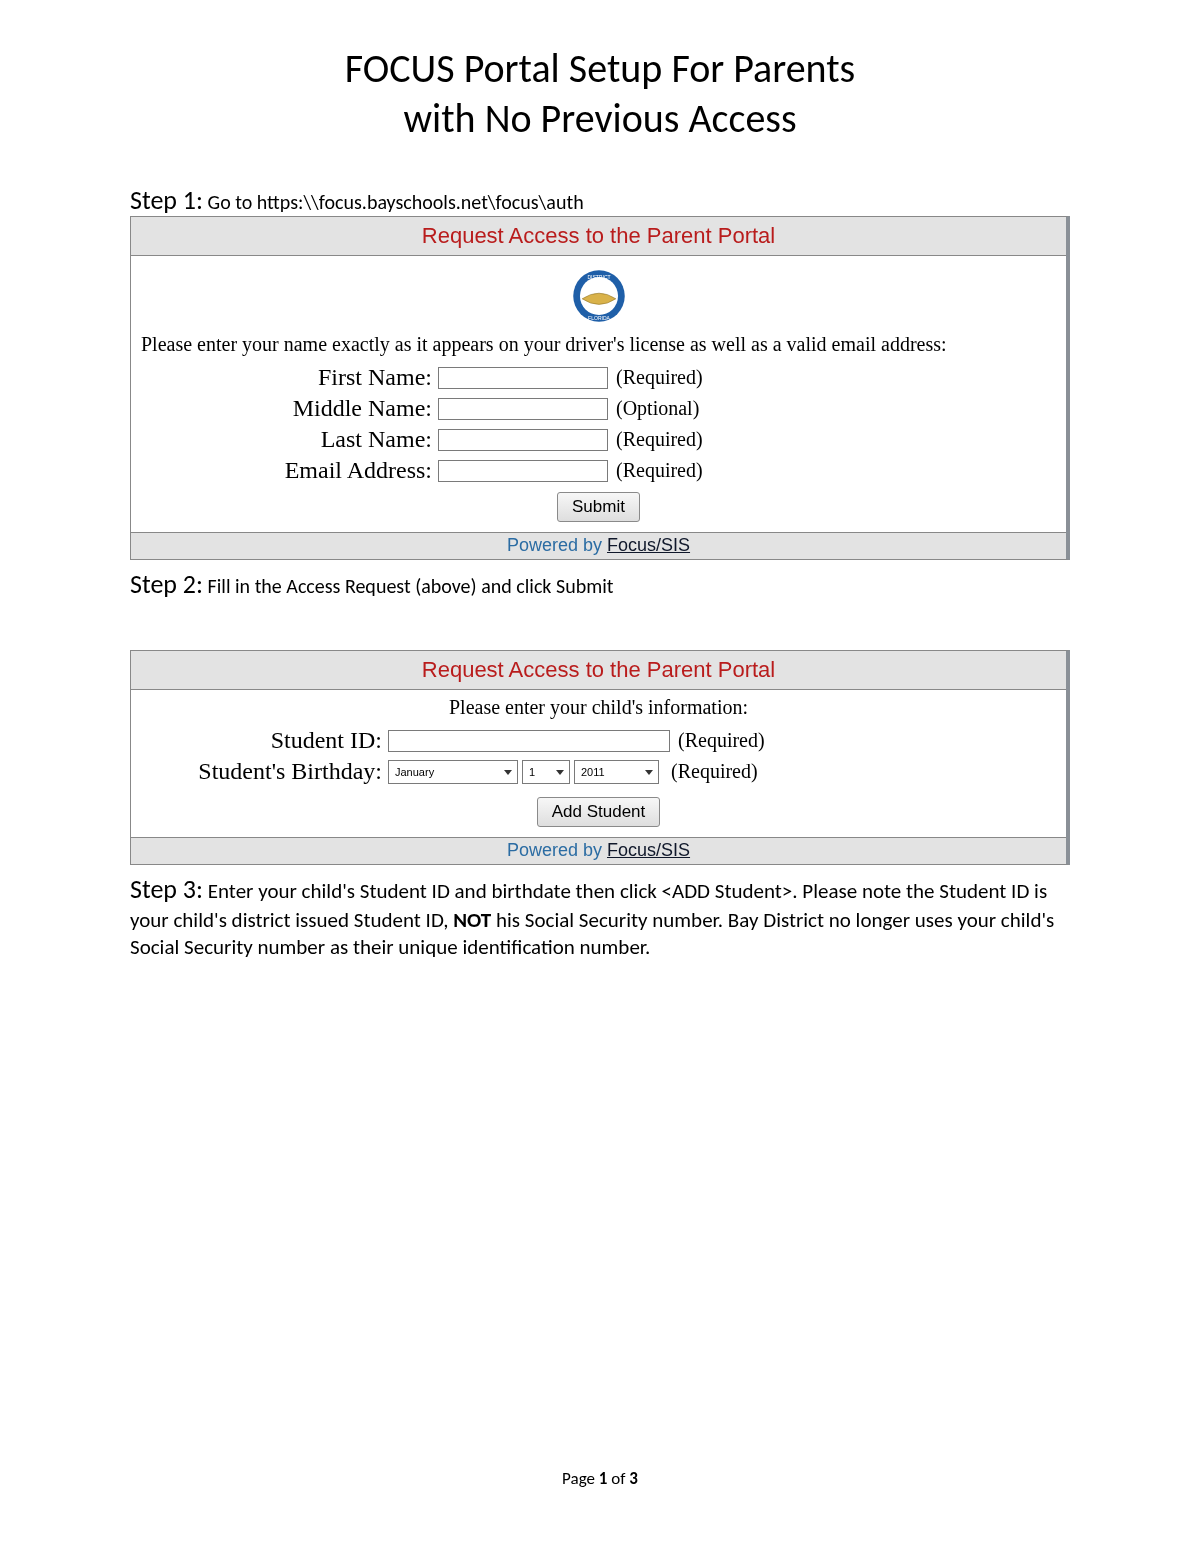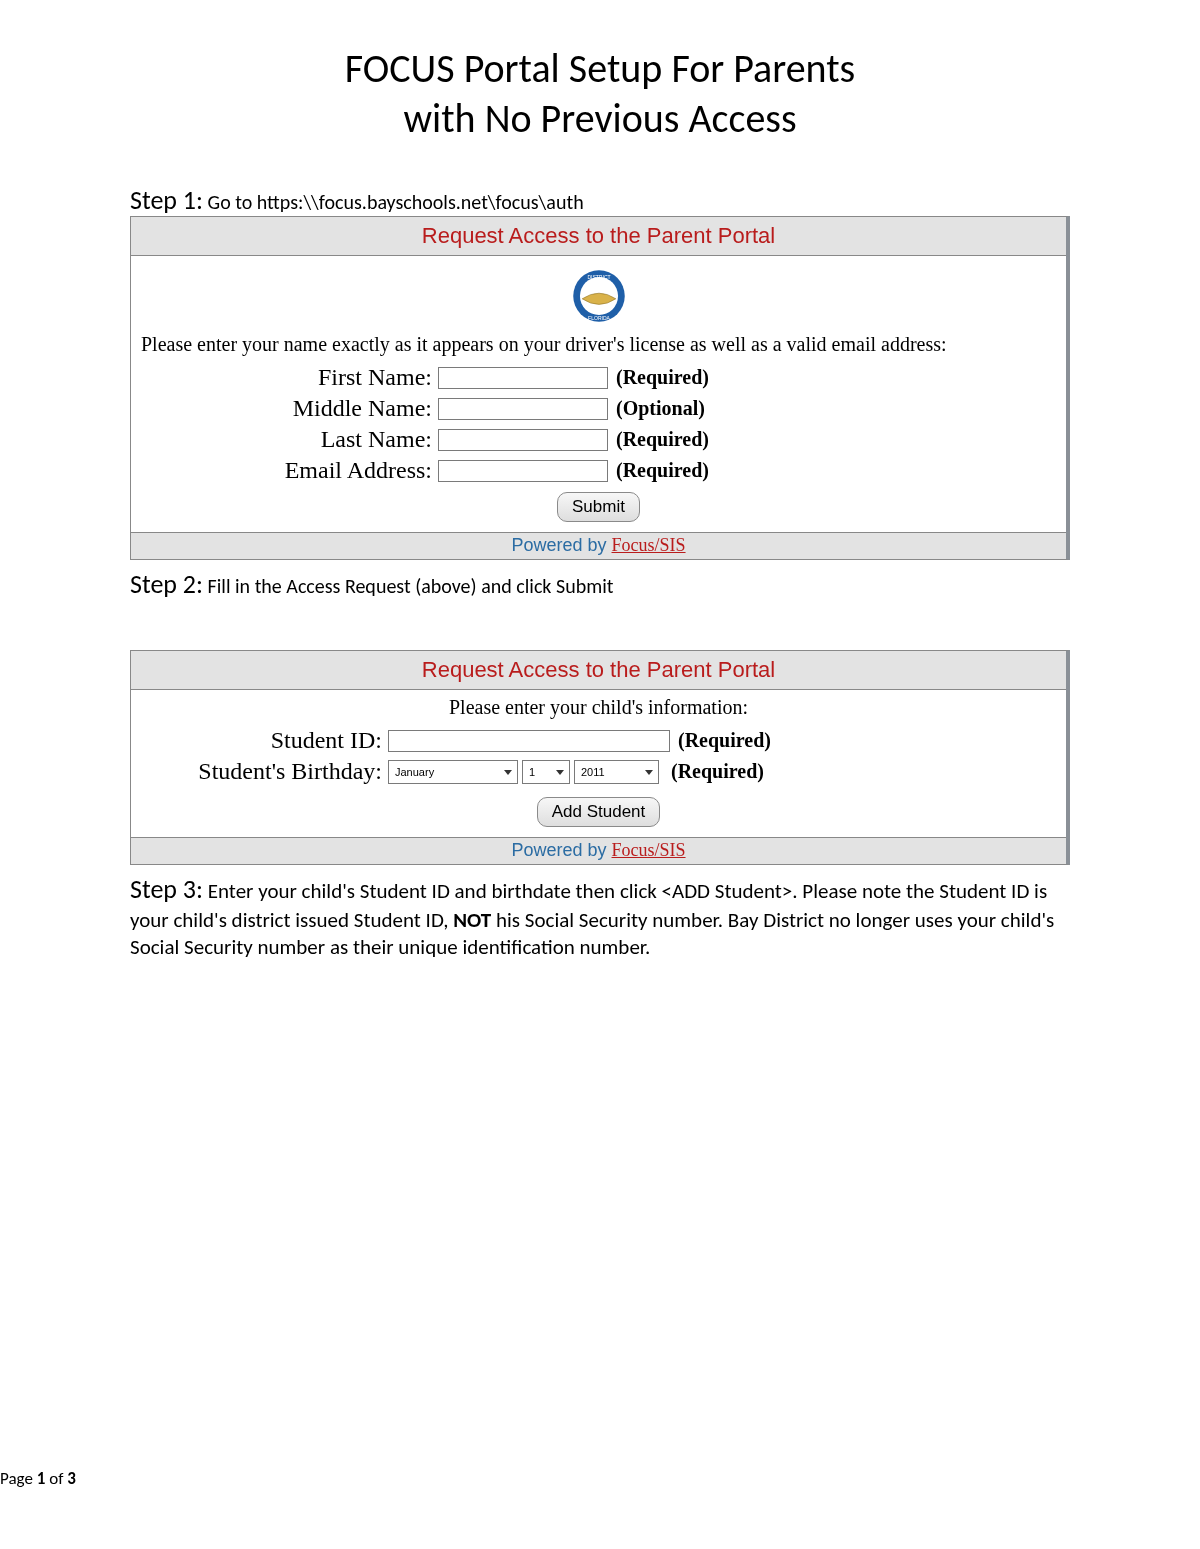--- a/index.html
+++ b/index.html
@@ -92,48 +92,46 @@
       font-size: 14px;
       padding: 0 4px;
     }
     .form-input-wide {
       width: 282px;
     }
     .form-hint {
       padding-left: 8px;
       font-family: "Times New Roman", serif;
       font-size: 20px;
-      font-weight: bold;
     }
     .btn-row {
       text-align: center;
       padding-top: 6px;
     }
     .btn {
       font-family: Arial, sans-serif;
       font-size: 17px;
       padding: 4px 14px;
       background: linear-gradient(#f7f7f7, #dedede);
       border: 1px solid #8a8a8a;
-      border-radius: 10px;
+      border-radius: 3px;
       cursor: pointer;
     }
     .panel-footer {
       background: #e3e3e3;
       border-top: 1px solid #888;
       text-align: center;
       color: #2b6ca3;
       font-family: "Segoe UI", Arial, sans-serif;
       font-size: 18px;
       padding: 2px 0 3px 0;
     }
     .panel-footer a {
-      color: #b91c1c;
+      color: #0f172a;
       text-decoration: underline;
-      font-family: Liberation Serif, serif;
     }
     .bd-row {
       display: flex;
       align-items: center;
       padding: 2px 0 6px 0;
     }
     .select {
       height: 24px;
       border: 1px solid #7a7a7a;
       background: #fff;
@@ -160,20 +158,21 @@
     .sel-day   { width: 48px; }
     .sel-year  { width: 85px; }
     .step3-body {
       font-size: 21px;
       line-height: 1.3;
     }
     .pagenum {
       position: absolute;
       bottom: 60px;
       left: 0; right: 0;
+      text-align: center;
       font-size: 17px;
       margin-top: 16px;
     }
     .bold { font-weight: bold; }
   </style>
 </head>
 <body>
 
 <div class="page">
 

